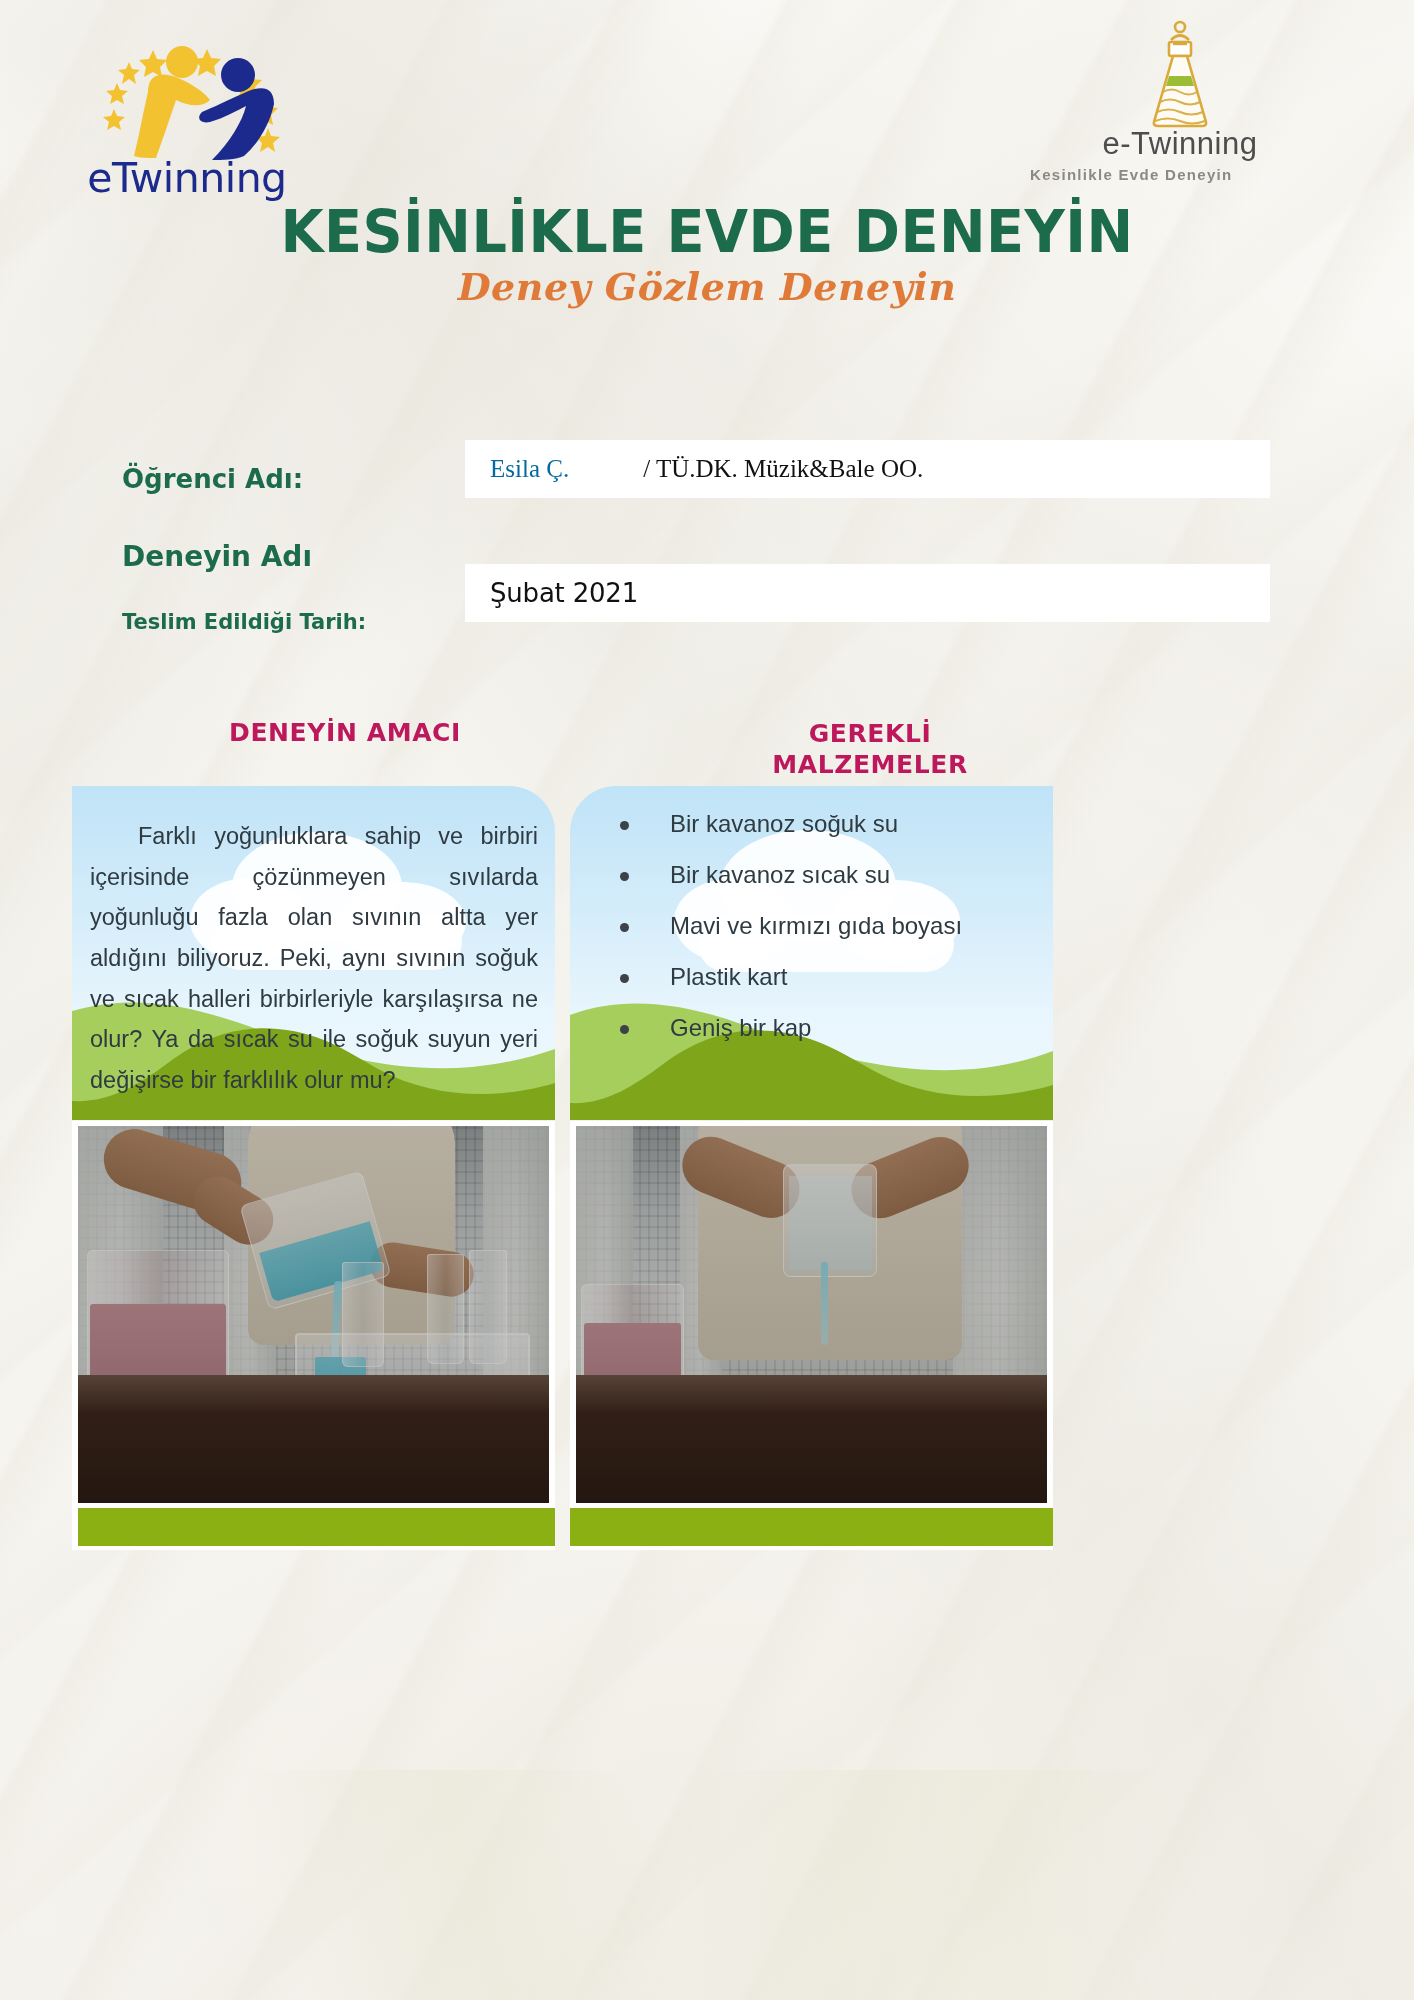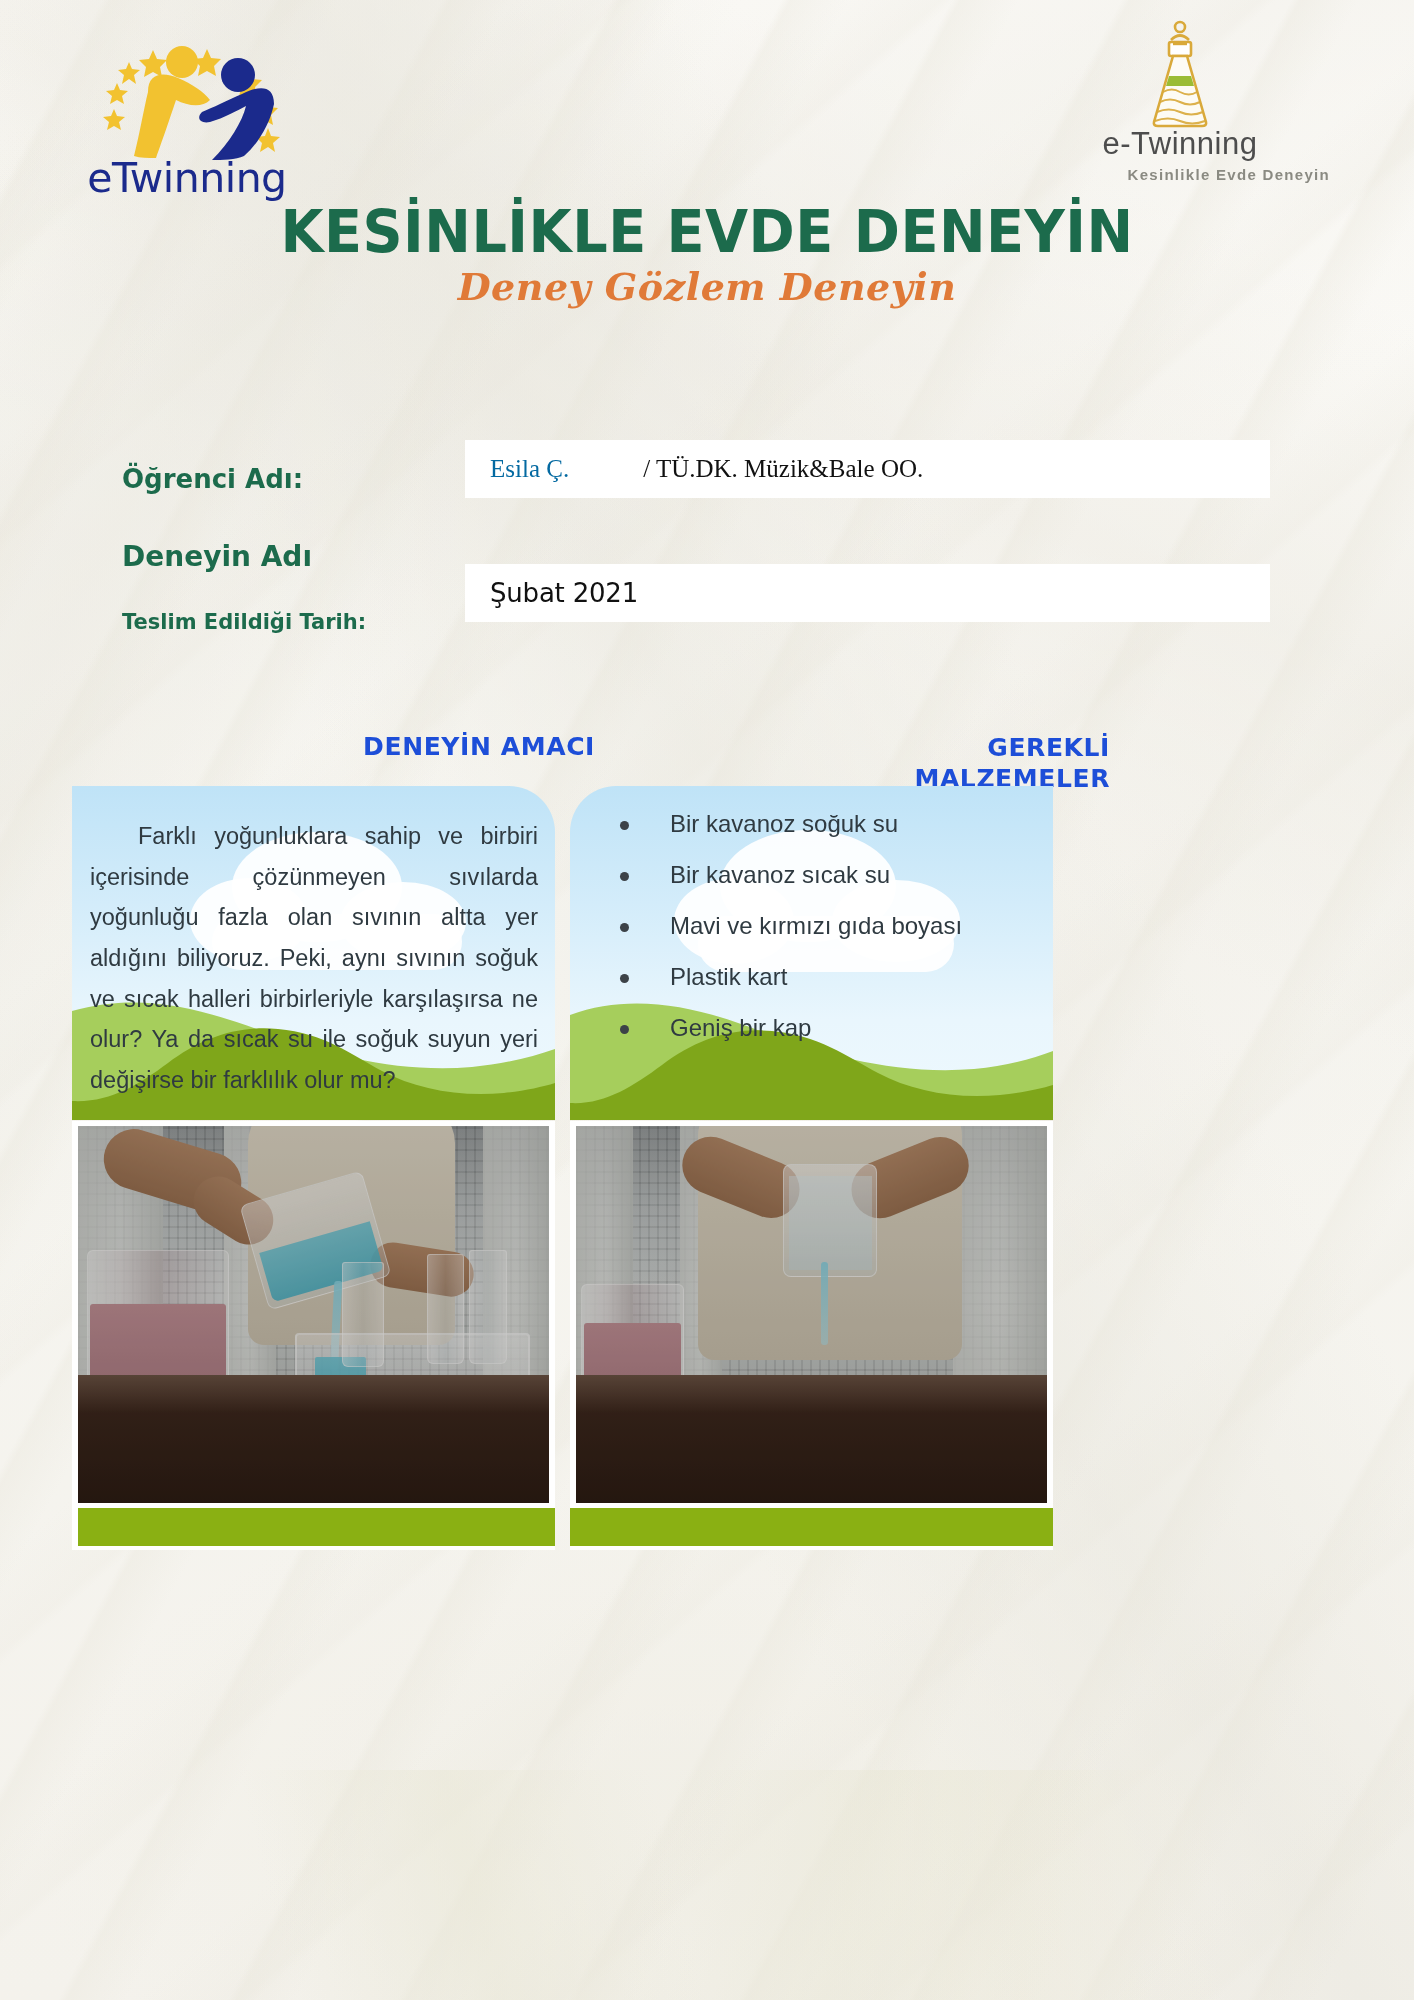--- a/index.html
+++ b/index.html
@@ -63,21 +63,21 @@
     font-family: "DejaVu Sans", sans-serif;
     font-size: 41px; font-weight: 400; color: #1b2a8c;
     letter-spacing: -.5px;
   }
   .logo-right-word {
     position: absolute; left: 0; top: 108px; width: 300px; text-align: center;
     font-family: "Liberation Sans", sans-serif;
     font-size: 31px; color: #4d4d4d; letter-spacing: .5px;
   }
   .logo-right-sub {
-    position: absolute; left: 0; top: 148px; width: 300px; text-align: right;
+    position: absolute; left: 0; top: 148px; width: 300px; text-align: left;
     font-family: "Liberation Sans", sans-serif;
     font-size: 15px; color: #8a8a82; letter-spacing: 1.3px; font-weight: 700;
   }
 
   
   .main-title {
     position: absolute; left: 0; top: 198px; width: 1414px;
     text-align: center;
     font-family: "DejaVu Sans", sans-serif;
     font-weight: 700; font-style: normal;
@@ -126,24 +126,23 @@
   }
   .field-1 .val, .field-2 .val {
     font-family: "DejaVu Sans", sans-serif; font-size: 26px; color: #111;
     padding-left: 25px; letter-spacing: -.2px;
   }
 
   
   .sec-head {
     position: absolute;
     font-family: "DejaVu Sans", sans-serif;
-    font-weight: 700; color: #1d4ed8;
+    font-weight: 700; color: #be185d;
     font-size: 25px; letter-spacing: .6px;
-    text-align: right;
-    margin-top: 14px;
+    text-align: center;
   }
   .sec-head-left  { left: 95px;  top: 718px; width: 500px; }
   .sec-head-right { left: 630px; top: 718px; width: 480px; line-height: 1.25; }
 
   
   .card {
     position: absolute;
     overflow: hidden;
     background: linear-gradient(180deg, #bfe3f7 0%, #d3ecfa 35%, #e9f6fd 70%, #eef9fe 100%);
   }

